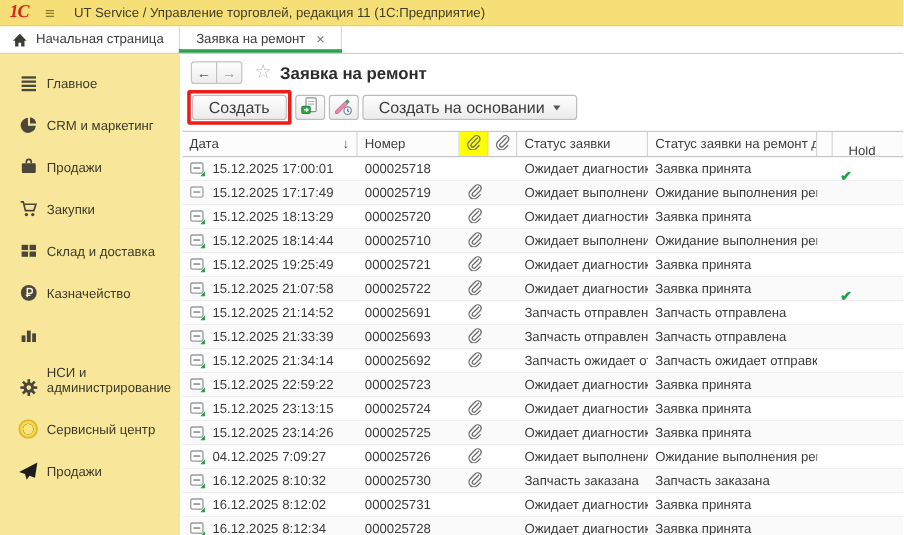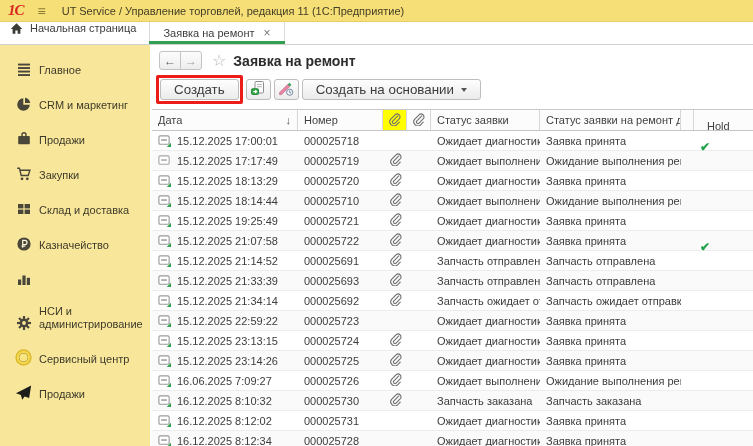--- a/index.html
+++ b/index.html
@@ -11,21 +11,21 @@
   .app { width:753px; height:446px; display:flex; flex-direction:column; }
 
   
   .titlebar { height:22px; flex:0 0 22px; background:#f6df76; display:flex; align-items:center; padding:0 8px; border-bottom:1px solid #e6cf64; }
   .logo { color:#d8231f; font-weight:bold; font-style:italic; font-size:15px; font-family:"Liberation Serif", serif; letter-spacing:-1px; margin-right:14px; }
   .hamburger { color:#8a7c34; font-size:14px; margin-right:16px; cursor:pointer; line-height:1; }
   .app-title { color:#423d26; }
 
   
   .tabbar { height:23px; flex:0 0 23px; background:#fff; display:flex; align-items:stretch; border-bottom:1px solid #cfcfcf; }
-  .home { display:flex; gap:7px; padding:0 13px 0 10px; cursor:pointer; }
+  .home { display:flex; align-items:center; gap:7px; padding:0 13px 0 10px; cursor:pointer; }
   .home svg { display:block; }
   .tab { display:flex; align-items:center; gap:9px; padding:0 13px; border-left:1px solid #d9d9d9; border-right:1px solid #d9d9d9; position:relative; cursor:pointer; }
   .tab::after { content:""; position:absolute; left:-1px; right:-1px; bottom:0; height:3px; background:#31a050; }
   .tab-close { color:#777; font-size:12px; line-height:1; cursor:pointer; }
 
   
   .bodyrow { flex:1; display:flex; min-height:0; }
   .sidebar { width:150px; flex:0 0 150px; background:#f8e79a; padding-top:6px; overflow:hidden; }
   .side-item { display:flex; align-items:flex-end; gap:7px; padding:9px 4px 9px 15px; cursor:pointer; color:#3e3a2a; }
   .sicon { width:17px; height:17px; flex:0 0 17px; display:flex; align-items:center; justify-content:center; }
@@ -628,21 +628,21 @@
             </div>
             <div class="row">
               <div class="td c-date">
                 <span class="dicon">
                   <svg width="13" height="13" viewBox="0 0 14 14">
                     <rect x="1" y="2" width="11" height="9" rx="1.4" fill="#fff" stroke="#9a9a9a" stroke-width="1.2"></rect>
                     <rect x="3.4" y="5.7" width="6.2" height="1.6" fill="#9a9a9a"></rect>
                     <path d="M14 9.4 V14 H9.4 Z" fill="#2ea04a"></path>
                   </svg>
                 </span>
-                <span>16.06.2025 7:09:27</span>
+                <span>04.12.2025 7:09:27</span>
               </div>
               <div class="td c-num">
                 <span>000025726</span>
               </div>
               <div class="td c-clip">
                 <span><svg width="13" height="13" viewBox="0 0 14 14">
                     <path d="M10.6 3.2 5.3 8.5 a1.6 1.6 0 0 0 2.3 2.3 L12 6.4 a3.1 3.1 0 0 0 -4.4 -4.4 L3 6.6 a4.4 4.4 0 0 0 6.2 6.2 l2.9-2.9" fill="none" stroke="#6f6f6f" stroke-width="1.2" stroke-linecap="round"></path>
                   </svg></span>
               </div>
               <div class="td c-clip2"></div>

